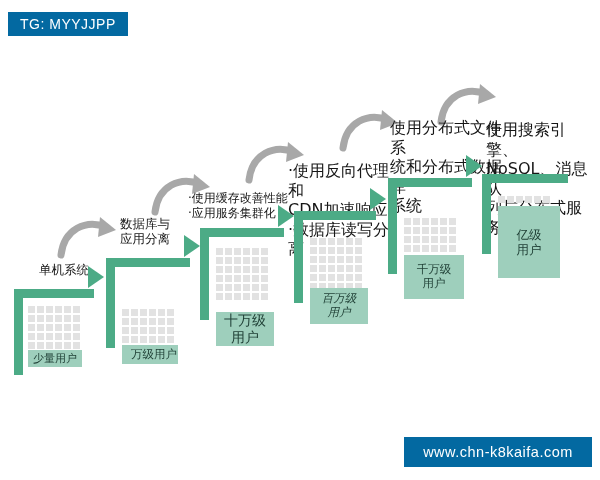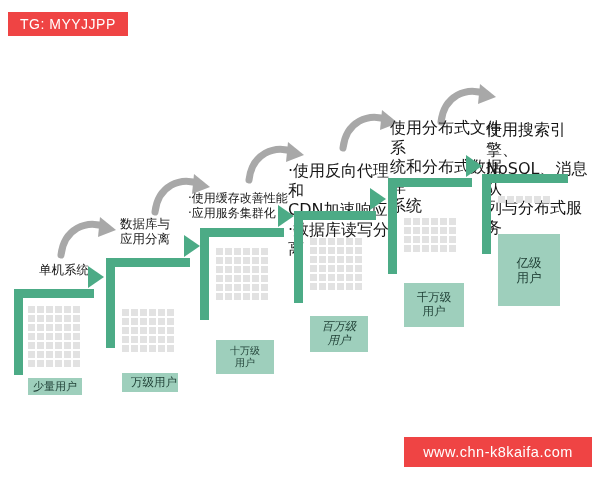--- a/index.html
+++ b/index.html
@@ -15,21 +15,21 @@
     position: relative;
     width: 600px;
     height: 480px;
     background: #ffffff;
     overflow: hidden;
   }
 
   
   .badge {
     position: absolute;
-    background: #ef4444;
+    background: #0369a1;
     color: #ffffff;
     font-family: "Liberation Sans", sans-serif;
     letter-spacing: 0.5px;
     display: flex;
     align-items: center;
     justify-content: center;
     white-space: nowrap;
   }
   #badge-tg {
     left: 8px;
@@ -85,21 +85,20 @@
     position: absolute;
     background: #9ecfbc;
     color: #1d3d33;
     display: flex;
     flex-direction: column;
     align-items: center;
     justify-content: center;
     text-align: center;
     line-height: 1.2;
     font-family: "DejaVu Sans", "Liberation Sans", sans-serif;
-    margin-top: 28px;
   }
   .userbox span { display: block; }
 
   
   .caption {
     position: absolute;
     color: #161616;
     line-height: 1.22;
     white-space: pre-line;
     font-family: "DejaVu Sans", "Liberation Sans", sans-serif;
@@ -285,21 +284,21 @@
         <i></i>
         <i></i>
         <i></i>
       <i></i>
         <i></i>
         <i></i>
         <i></i>
         <i></i>
         <i></i>
     </div>
-    <div class="userbox" style="left:216px; top:312px; width:58px; height:34px; font-size:10px;">
+    <div class="userbox" style="left:216px; top:312px; width:58px; height:34px; font-size:14px;">
       <span>十万级</span>
       <span>用户</span>
     </div>
   </div>
 
   <div class="stage">
     <div class="caption" style="left:288px; top:161px; width:112px; font-size:16px; text-align:left;">·使用反向代理和
 CDN加速响应
 ·数据库读写分离</div>
     <div class="bracket-h" style="left:294px; top:211px; width:82px; height:9px;"></div>

